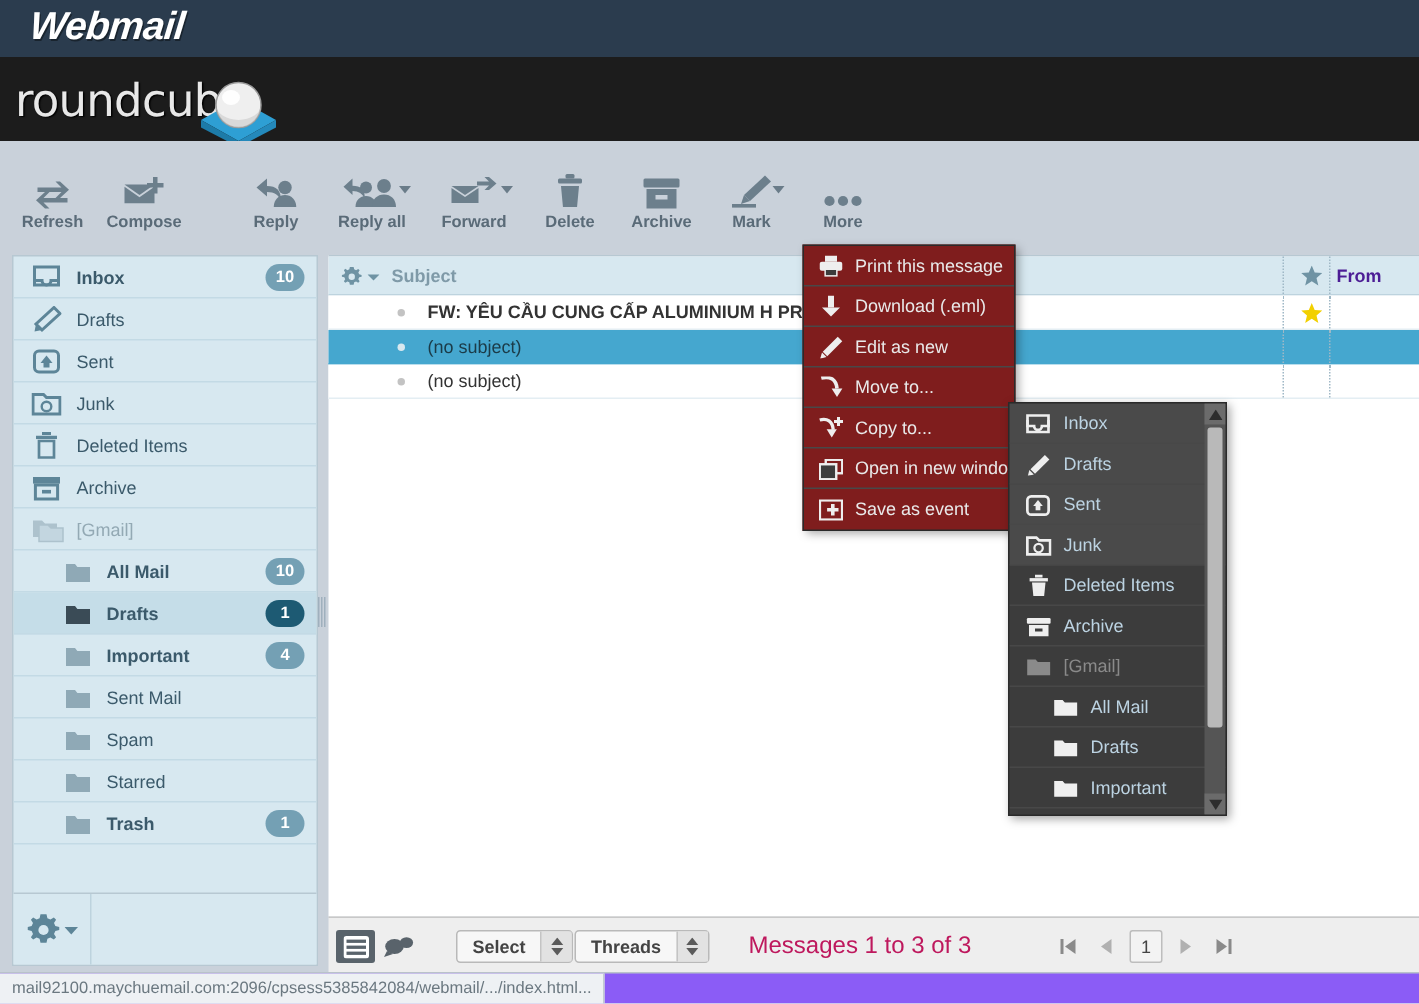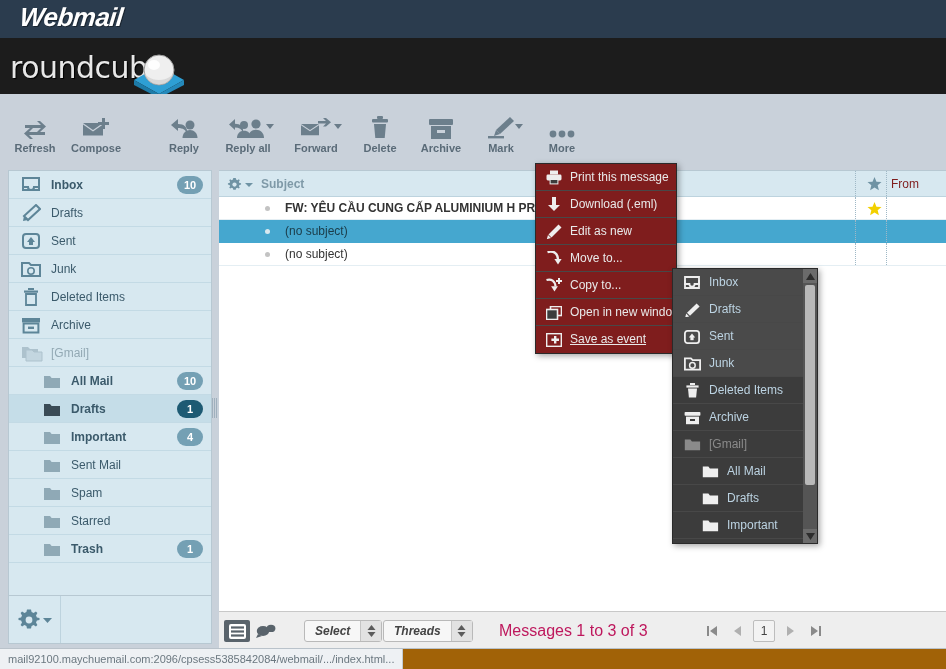--- a/index.html
+++ b/index.html
@@ -100,21 +100,21 @@
     position:absolute; left:219px; top:170px; width:727px; height:441px;
     background:#fff; border-top:1px solid #b7c8d2;
   }
   .list-header {
     position:relative; height:26px; background:#d7e8f0;
     border-bottom:1px solid #bdd3de;
   }
   .lh-gear { position:absolute; left:8px; top:5px; width:26px; height:16px; cursor:pointer; display:flex; align-items:center; }
   .lh-subject { position:absolute; left:42px; top:0; line-height:26px; font-size:12px; font-weight:bold; color:#7f9aa8; cursor:pointer; }
   .lh-star { position:absolute; left:640px; top:0; width:30px; height:26px; display:flex; align-items:center; justify-content:center; cursor:pointer;}
-  .lh-from { position:absolute; left:672px; top:0; line-height:26px; font-size:12px; font-weight:normal; color:#7f1d1d; cursor:pointer; }
+  .lh-from { position:absolute; left:672px; top:0; line-height:26px; font-size:12px; font-weight:bold; color:#4c1d95; cursor:pointer; }
   .col-sep { position:absolute; top:0; width:0; height:100%; border-left:1px dotted #9fb8c6; }
 
   .mrow {
     position:relative; height:23px; line-height:23px;
     border-bottom:1px solid #e4eef3; cursor:pointer; background:#fff;
   }
   .mrow.selected { background:#45a7cf; border-bottom-color:#45a7cf; }
   .mrow .dot { position:absolute; left:46px; top:9px; width:5px; height:5px; border-radius:50%; background:#c3c3c3; }
   .mrow.selected .dot { background:#d8e8ef; }
   .msubj { position:absolute; left:66px; top:0; font-size:12px; color:#333; white-space:nowrap; }
@@ -128,21 +128,21 @@
     background:#eeeeee; border-top:1px solid #c8c8c8;
   }
   .lf-ico {
     position:absolute; top:8px; width:26px; height:22px;
     display:flex; align-items:center; justify-content:center; cursor:pointer;
     border-radius:2px;
   }
   .lf-ico.active { background:#59636b; }
   .selbox {
     position:absolute; top:8px; height:22px; border:1px solid #b9b9b9;
-    background:#f7f7f7; border-radius:3px; cursor:pointer; display:flex;font-style:italic;
+    background:#f7f7f7; border-radius:3px; cursor:pointer; display:flex;
   }
   .selbox span { padding:0 10px; line-height:20px; font-size:12px; color:#444; font-weight:bold; }
   .selbox .spin {
     width:20px; border-left:1px solid #c4c4c4; background:#e2e2e2;
     display:flex; flex-direction:column; align-items:center; justify-content:center; gap:2px;
   }
   .msgcount {
     position:absolute; left:280px; top:8px; line-height:22px;
     font-size:16px; color:#be185d;
   }
@@ -150,40 +150,40 @@
   .pgbtn { float:left; width:26px; height:22px; display:flex; align-items:center; justify-content:center; cursor:pointer; }
   .pgnum {
     float:left; width:22px; height:22px; margin:0 2px; border:1px solid #bdbdbd;
     background:#f3f3f3; text-align:center; line-height:20px; font-size:12px;
     color:#444; border-radius:2px; cursor:text;
   }
 
   
   .statusbar {
     position:absolute; left:0; bottom:0; width:946px; height:21px;
-    background:#a16207; border-top:1px solid #b9c2ca;
+    background:#8b5cf6; border-top:1px solid #b9c2ca;
   }
   .status-url {
     position:absolute; left:0; top:0; height:21px; line-height:21px;
     padding:0 8px; background:#eef1f4; border-right:1px solid #c3cbd2;
     font-size:11px; color:#6b7880; white-space:nowrap;
   }
 
   
   .ctxmenu {
     position:absolute; left:535px; top:163px; width:142px;
     background:#7f1d1d; border:1px solid #2a2a2a;
     box-shadow:2px 2px 6px rgba(0,0,0,.35); z-index:50;
   }
   .ctxitem {
     position:relative; height:27px; line-height:27px; padding-left:34px;
     color:#e9e9e9; font-size:12px; white-space:nowrap; cursor:pointer;
     border-bottom:1px solid #484848;
   }
-  .ctxitem:last-child { border-bottom:none;text-decoration:underline; }
+  .ctxitem:last-child { border-bottom:none; }
   .ctxitem .cico { position:absolute; left:9px; top:5px; width:17px; height:17px; display:flex; align-items:center; justify-content:center; }
 
   .submenu {
     position:absolute; left:672px; top:268px; width:146px; height:276px;
     background:#3c3c3c; border:1px solid #2a2a2a;
     box-shadow:2px 2px 6px rgba(0,0,0,.35); z-index:60; overflow:hidden;
   }
   .subitem {
     position:relative; height:27px; line-height:27px; padding-left:36px;
     color:#bcd3e2; font-size:12px; white-space:nowrap; cursor:pointer;

